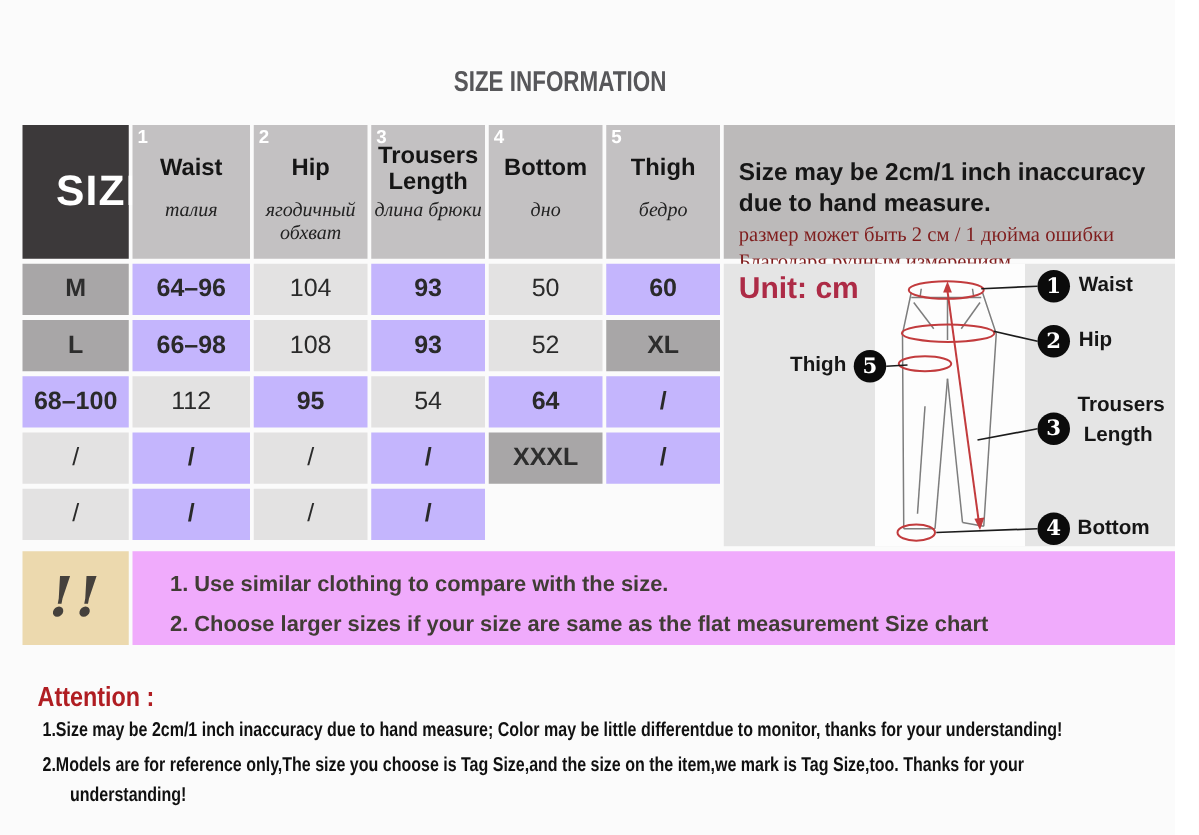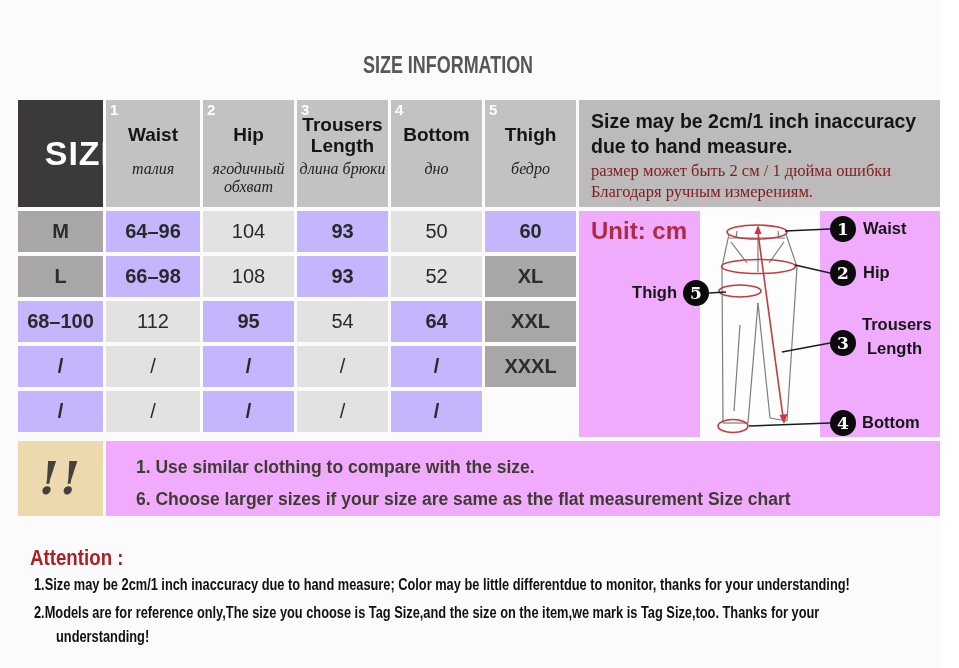--- a/index.html
+++ b/index.html
@@ -26,26 +26,26 @@
   .col-head { background:#c3c1c2; position:relative; flex-direction:column; justify-content:flex-start; padding-top:12px; box-sizing:border-box; }
   .colnum { position:absolute; top:1px; left:4px; color:#ffffff; font-weight:bold; font-size:15px; }
   .col-en { font-size:19px; font-weight:bold; color:#151515; text-align:center; line-height:1.12; min-height:46px; display:flex; align-items:center; justify-content:center; }
   .col-ru { font-family:"Liberation Serif",serif; font-size:16px; color:#222222; text-align:center; line-height:1.15; margin-top:2px;font-style:italic; }
   .row-label { background:#a8a6a7; color:#2d2d2d; font-size:20px; font-weight:bold; }
   .val { font-size:20px; color:#2a2a2a; }
   .col-light { background:#c4b5fd;font-weight:bold; }
   .col-dark  { background:#e3e2e2; }
 
   
-  .info-head { position:absolute; left:579px; top:100px; width:361px; height:107px; background:#bcbaba; padding:9px 12px; box-sizing:border-box; }
+  .info-head { position:absolute; left:579px; top:100px; width:361px; height:107px; background:#bcbaba; padding:26px 12px; box-sizing:border-box; }
   .info-en { font-size:19.5px; font-weight:bold; color:#161616; line-height:1.3; }
   .info-ru { font-family:"Liberation Serif",serif; font-size:16.5px; color:#7f1d1d; line-height:1.3; }
 
   
-  .diagram { position:absolute; left:579px; top:211px; width:361px; height:226px; background:#f0abfc; }
+  .diagram { position:absolute; left:579px; top:211px; width:361px; height:226px; background:#e5e5e5; }
   .strip { position:absolute; left:121px; top:0; width:120px; height:226px; background:#fdfdfd; }
   .draw { position:absolute; left:0; top:0; width:361px; height:226px; }
   .unit { position:absolute; left:12px; top:6px; font-size:24px; font-weight:bold; color:#ad2b46; }
   .co-circle {
     position:absolute; width:26px; height:26px; border-radius:50%;
     background:#0b0b0b; color:#ffffff; font-family:"DejaVu Serif",serif;
     font-weight:bold; font-size:17px; display:flex; align-items:center; justify-content:center;
   }
   .co-label { position:absolute; font-size:16.5px; font-weight:bold; color:#161616; white-space:nowrap; }
   .thigh-label { left:30px; top:72px; width:68px; text-align:right; }
@@ -115,21 +115,20 @@
     <div class="cell val col-light">93</div>
     <div class="cell val col-dark">52</div>
 
     <div class="cell row-label">XL</div>
     <div class="cell val col-light">68–100</div>
     <div class="cell val col-dark">112</div>
     <div class="cell val col-light">95</div>
     <div class="cell val col-dark">54</div>
     <div class="cell val col-light">64</div>
 
-    <div class="cell row-label">XXL</div>
     <div class="cell val col-light">/</div>
     <div class="cell val col-dark">/</div>
     <div class="cell val col-light">/</div>
     <div class="cell val col-dark">/</div>
     <div class="cell val col-light">/</div>
 
     <div class="cell row-label">XXXL</div>
     <div class="cell val col-light">/</div>
     <div class="cell val col-dark">/</div>
     <div class="cell val col-light">/</div>
@@ -199,21 +198,21 @@
 
     <div class="co-circle" style="left:251px; top:199px;">4</div>
     <div class="co-label" style="left:283px; top:202px;">Bottom</div>
   </div>
 
   <div class="note-icon-cell">
     <span class="note-icon">!!</span>
   </div>
   <div class="note-body">
     <div class="note-line">1. Use similar clothing to compare with the size.</div>
-    <div class="note-line">6. Choose larger sizes if your size are same as the flat measurement Size chart</div>
+    <div class="note-line">2. Choose larger sizes if your size are same as the flat measurement Size chart</div>
   </div>
 
   <div class="attention-heading">Attention :</div>
   <div class="bnote bnote1">1.Size may be 2cm/1 inch inaccuracy due to hand measure; Color may be little differentdue to monitor, thanks for your understanding!</div>
   <div class="bnote bnote2a">2.Models are for reference only,The size you choose is Tag Size,and the size on the item,we mark is Tag Size,too. Thanks for your</div>
   <div class="bnote bnote2b">understanding!</div>
 
 </div>
 
 </body></html>

